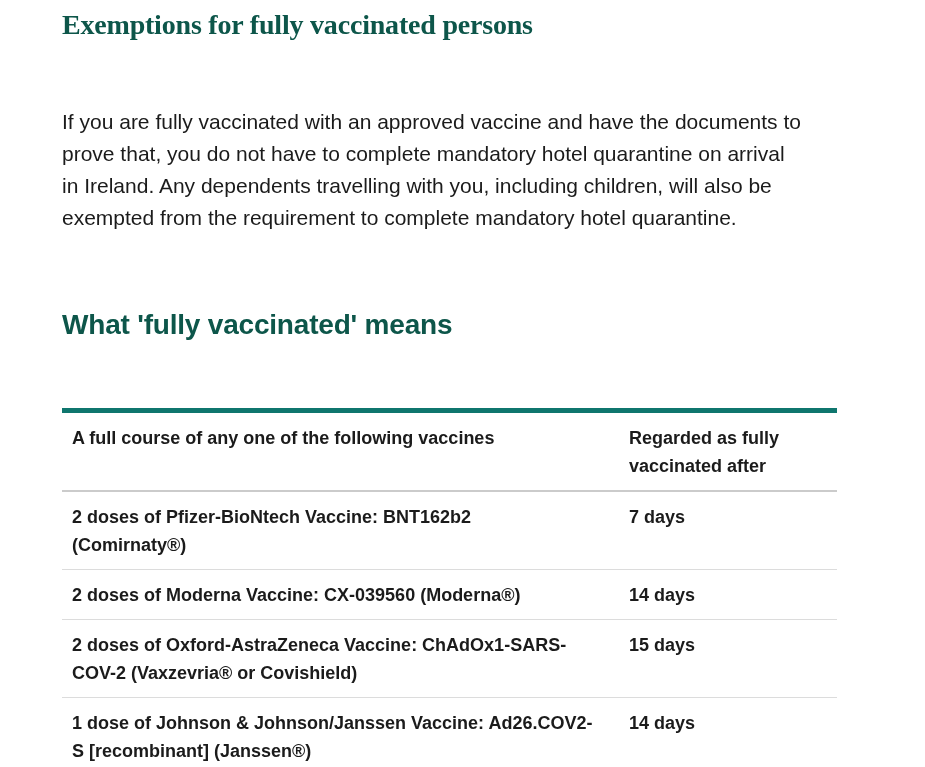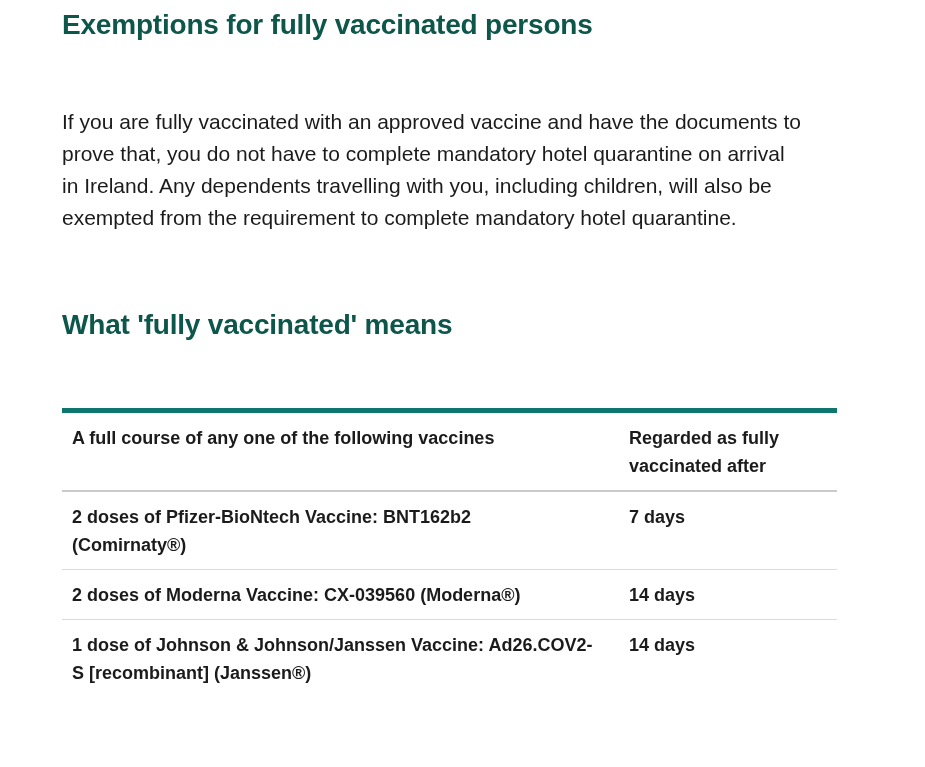--- a/index.html
+++ b/index.html
@@ -20,20 +20,21 @@
     margin-left: 62px;
     padding-top: 6px;
   }
   h1.page-title {
     margin: 0 0 62px 0;
     font-size: 28px;
     line-height: 38px;
     font-weight: bold;
     letter-spacing: -0.2px;
     color: #0d564a;
+    font-family: Liberation Serif, serif;
   }
   p.intro {
     margin: 0 0 72px 0;
     font-size: 21px;
     line-height: 32px;
     white-space: pre-line;
     color: #1b1b1b;
   }
   h2.section-title {
     margin: 0 0 64px 0;
@@ -102,20 +103,25 @@
       <tr>
         <td>2 doses of Pfizer-BioNtech Vaccine: BNT162b2
 (Comirnaty®)</td>
         <td>7 days</td>
       </tr>
       <tr>
         <td>2 doses of Moderna Vaccine: CX-039560 (Moderna®)</td>
         <td>14 days</td>
       </tr>
       <tr>
+        <td>2 doses of Oxford-AstraZeneca Vaccine: ChAdOx1-SARS-
+COV-2 (Vaxzevria® or Covishield)</td>
+        <td>15 days</td>
+      </tr>
+      <tr>
         <td>1 dose of Johnson &amp; Johnson/Janssen Vaccine: Ad26.COV2-
 S [recombinant] (Janssen®)</td>
         <td>14 days</td>
       </tr>
     </tbody>
   </table>
 
 </main>
 
 </body></html>

